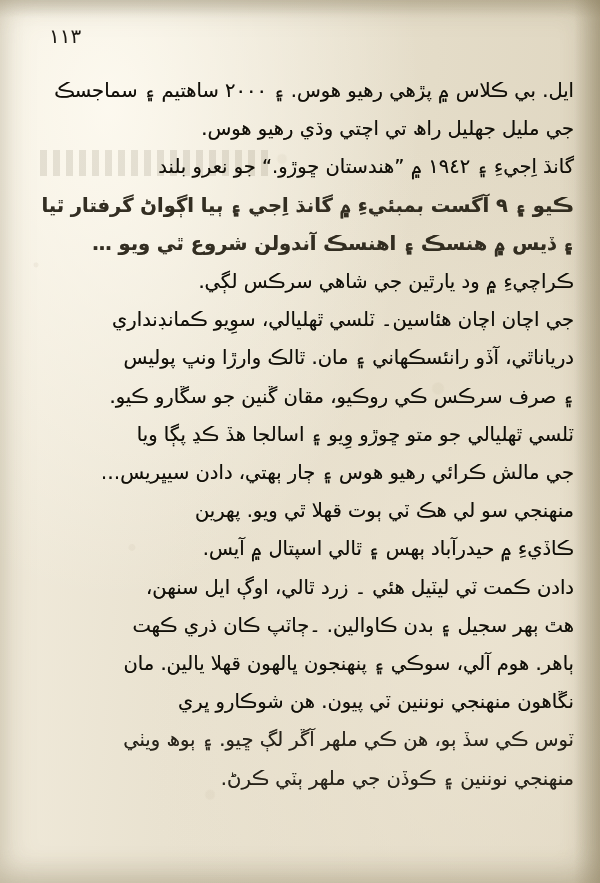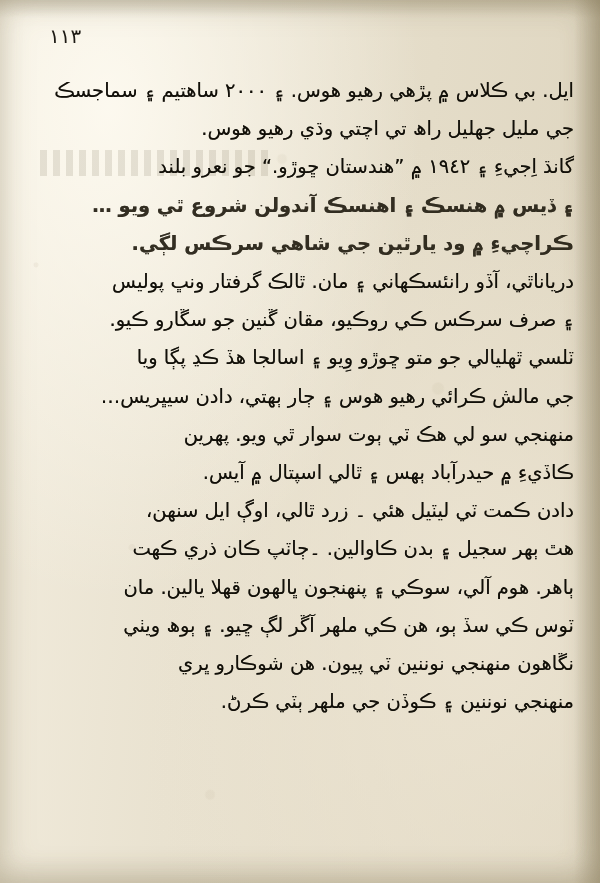--- a/index.html
+++ b/index.html
@@ -125,33 +125,35 @@
 
   <div id="grain"></div>
   <div id="bleed"></div>
 
   <div id="page-number">١١٣</div>
 
   <div id="body-text">
     <span class="line">ايل. بي ڪلاس ۾ پڙهي رهيو هوس. ۽ ۲۰۰۰ ساهتيم ۽ سماجسڪ</span>
     <span class="line">جي مليل جهليل راھ تي اچتي وڌي رهيو هوس.</span>
     <span class="line">گانڌ اِجيءِ ۽ ١٩٤٢ ۾ ”هندستان ڇوڙو.“ جو نعرو بلند</span>
+    <span class="line">ڪيو ۽ ٩ آگست بمبئيءِ ۾ گانڌ اِجي ۽ ٻيا اڳواڻ گرفتار ٿيا</span>
     <span class="line">۽ ڏيس ۾ هنسڪ ۽ اهنسڪ آندولن شروع ٿي ويو …</span>
     <span class="line">ڪراچيءِ ۾ ود يارٿين جي شاهي سرڪس لڳي.</span>
-    <span class="line">درياناٿي، آڏو رانئسڪهاني ۽ مان. ٿالڪ گرفتار ونڀ پوليس</span>
+    <span class="line">جي اچان اچان هئاسين۔ ٽلسي ٿهليالي، سوِيو ڪمانڊنداري</span>
+    <span class="line">درياناٿي، آڏو رانئسڪهاني ۽ مان. ٿالڪ وارڙا ونڀ پوليس</span>
     <span class="line">۽ صرف سرڪس ڪي روڪيو، مقان ڱنين جو سڱارو ڪيو.</span>
     <span class="line">ٽلسي ٿهليالي جو متو ڇوڙو وِيو ۽ اسالجا هڏ ڪڍ پڳا ويا</span>
     <span class="line">جي مالش ڪرائي رهيو هوس ۽ ڄار ٻهتي، دادن سيڀريس…</span>
-    <span class="line">منهنجي سو لي هڪ ٽي ٻوت سوار ٿي ويو. پهرين</span>
+    <span class="line">منهنجي سو لي هڪ ٽي ٻوت قهلا ٿي ويو. پهرين</span>
     <span class="line">ڪاڏيءِ ۾ حيدرآباد ٻهس ۽ ٿالي اسپتال ۾ آيس.</span>
     <span class="line">دادن ڪمت ٽي ليٽيل هئي ۔ زرد ٿالي، اوڳ ايل سنهن،</span>
     <span class="line">هٿ ٻهر سجيل ۽ بدن ڪاوالين. ۔ڄاٽپ ڪان ذري ڪهت</span>
     <span class="line">ٻاهر. هوم آلي، سوڪي ۽ پنهنجون ڀالهون قهلا يالين. مان</span>
+    <span class="line">نڱاهون منهنجي نوننين ٽي پيون. هن شوڪارو ڀري</span>
     <span class="line">ٽوس ڪي سڏ ٻو، هن ڪي ملهر آڱر لڳ ڇيو. ۽ ٻوھ ويٺي</span>
-    <span class="line">نڱاهون منهنجي نوننين ٽي پيون. هن شوڪارو ڀري</span>
     <span class="line">منهنجي نوننين ۽ ڪوڏن جي ملهر ٻٽي ڪرڻ.</span>
 
   </div>
 
   <div id="top-edge"></div>
   <div id="right-edge"></div>
   <div id="vignette"></div>
 </div>
 
 </body></html>

